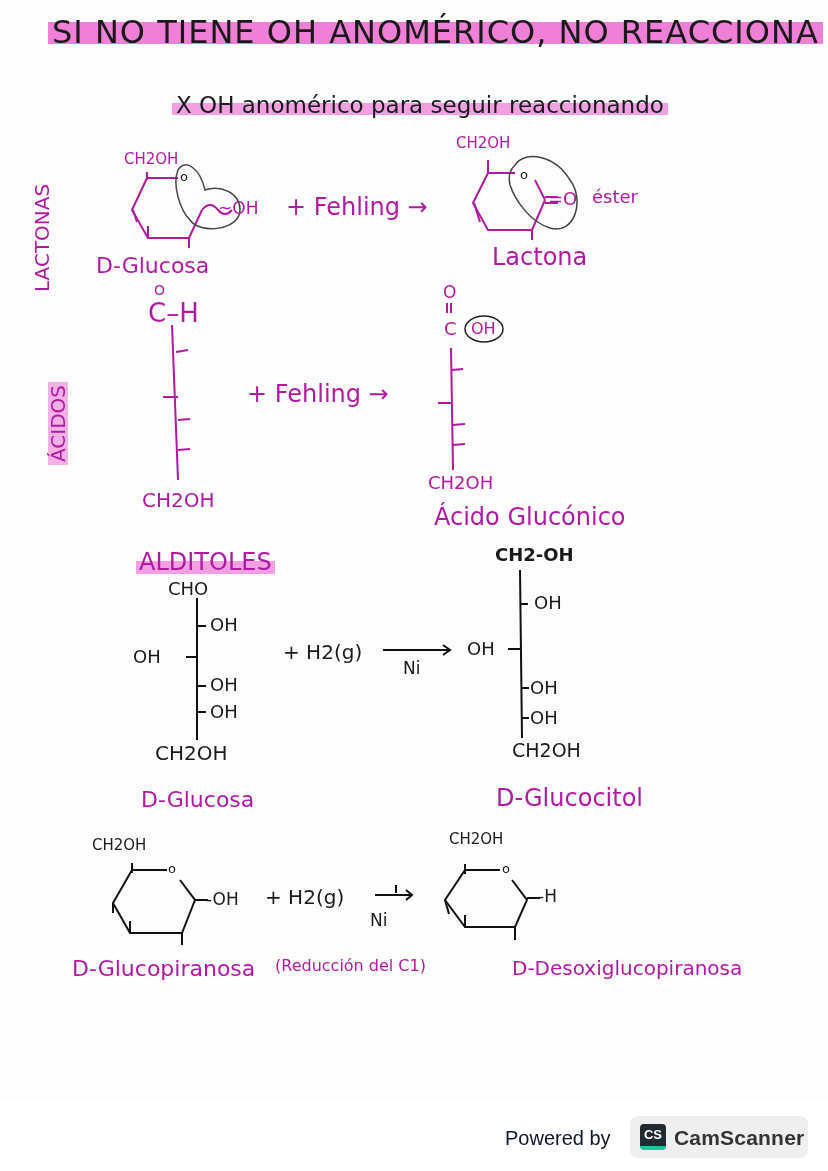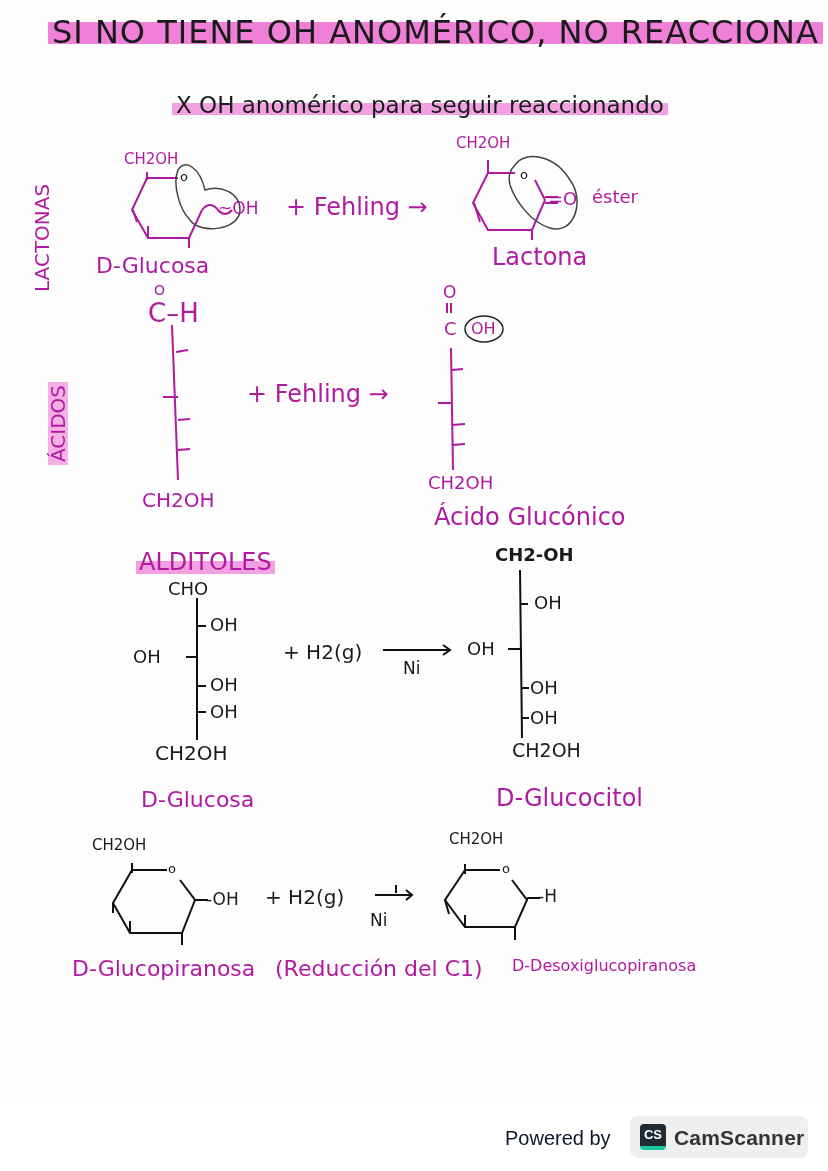--- a/index.html
+++ b/index.html
@@ -157,22 +157,22 @@
   <div class="t ink" style="left:92px; top:838px; font-size:15px;">CH2OH</div>
   <div class="t ink" style="left:168px; top:862px; font-size:13px;">o</div>
   <div class="t ink" style="left:206px; top:891px; font-size:17px;">-OH</div>
   <div class="t ink" style="left:265px; top:887px; font-size:20px;">+ H2(g)</div>
   <div class="t ink" style="left:370px; top:912px; font-size:17px;">Ni</div>
   <div class="t ink" style="left:449px; top:832px; font-size:15px;">CH2OH</div>
   <div class="t ink" style="left:502px; top:862px; font-size:13px;">o</div>
   <div class="t ink" style="left:538px; top:888px; font-size:17px;">-H</div>
 
   <div class="t mag" style="left:32px; top:958px; font-size:22px;margin-left:40px;">D-Glucopiranosa</div>
-  <div class="t mag" style="left:275px; top:958px; font-size:22px;">(Reducción del C1)</div>
-  <div class="t mag" style="left:512px; top:958px; font-size:16px;">D-Desoxiglucopiranosa</div>
+  <div class="t mag" style="left:275px; top:958px; font-size:16px;">(Reducción del C1)</div>
+  <div class="t mag" style="left:512px; top:958px; font-size:20px;">D-Desoxiglucopiranosa</div>
 </div>
 
 <div class="footer"></div>
 <div class="powered">Powered by</div>
 <div class="cs-badge">
   <div class="cs-logo">CS</div>
   <div class="cs-name">CamScanner</div>
 </div>
 
 </body></html>

